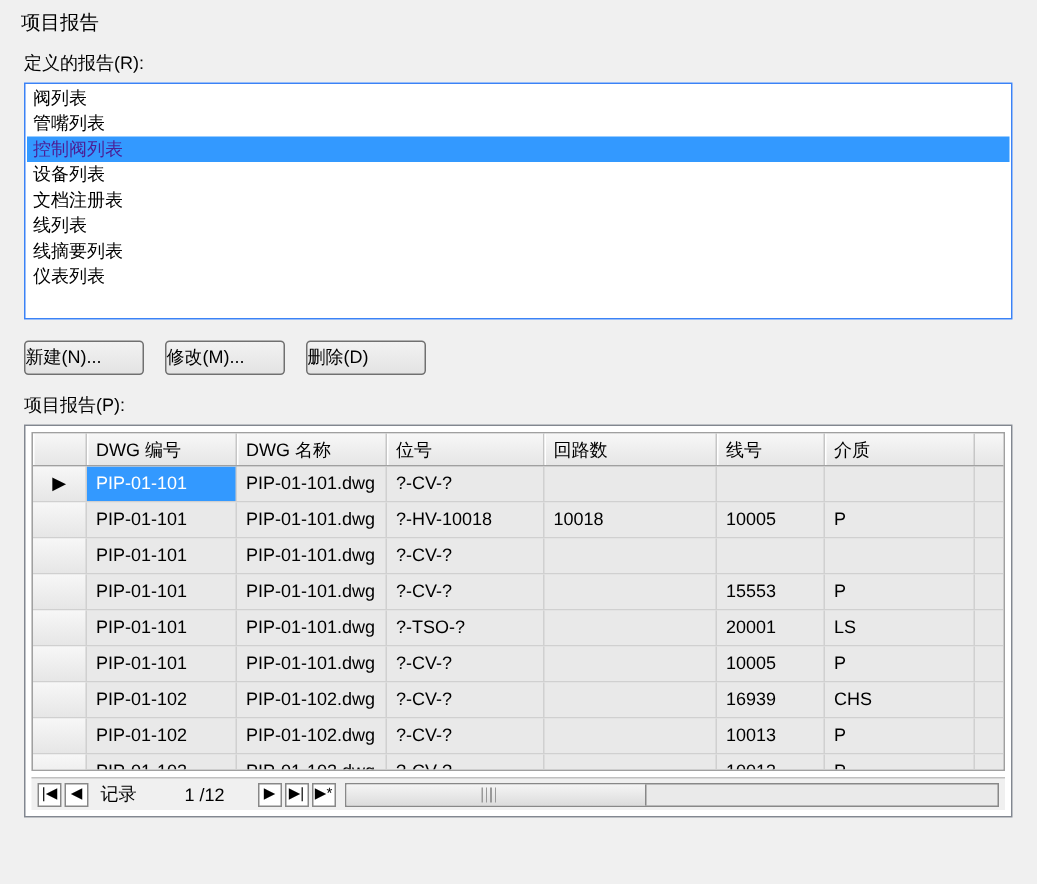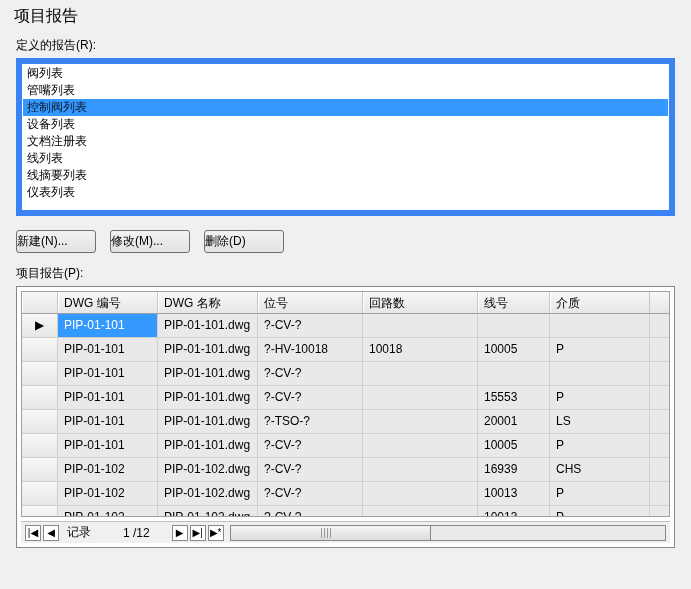--- a/index.html
+++ b/index.html
@@ -1,35 +1,35 @@
 <!DOCTYPE html>
 <html><head>
   <meta charset="utf-8">
   <style>
     * { box-sizing: border-box; margin: 0; padding: 0; font-family: "Microsoft YaHei", Tahoma, sans-serif; font-size: 12px; }
     body { background: #f0f0f0; width: 691px; height: 589px; overflow: hidden; }
     .window { padding: 0 10px; }
-    .title { padding: 6px 0 6px 4px; font-size: 16px; }
+    .title { padding: 6px 0 6px 4px; font-size: 13px; }
     .group-label { padding: 4px 0 4px 6px; }
     .report-listbox {
       background: #fff;
-      border: 6px solid #3b82f6;
+      border: 1px solid #3b82f6;
       height: 158px;
       margin: 0 6px;
       overflow-y: auto;
       padding: 1px;
     }
     .report-listbox .item {
       padding: 1px 4px;
       line-height: 15px;
       cursor: default;
     }
     .report-listbox .item.selected {
       background: #3399ff;
-      color: #0f172a;
+      color: #4c1d95;
     }
     .btn-row { margin: 14px 6px 8px 6px; display: flex; gap: 14px; }
     .btn {
       background: linear-gradient(#f2f2f2, #e3e3e3);
       border: 1px solid #707070;
       border-radius: 3px;
       padding: 2px 0;
       width: 80px;
       text-align: left;
       cursor: default;

